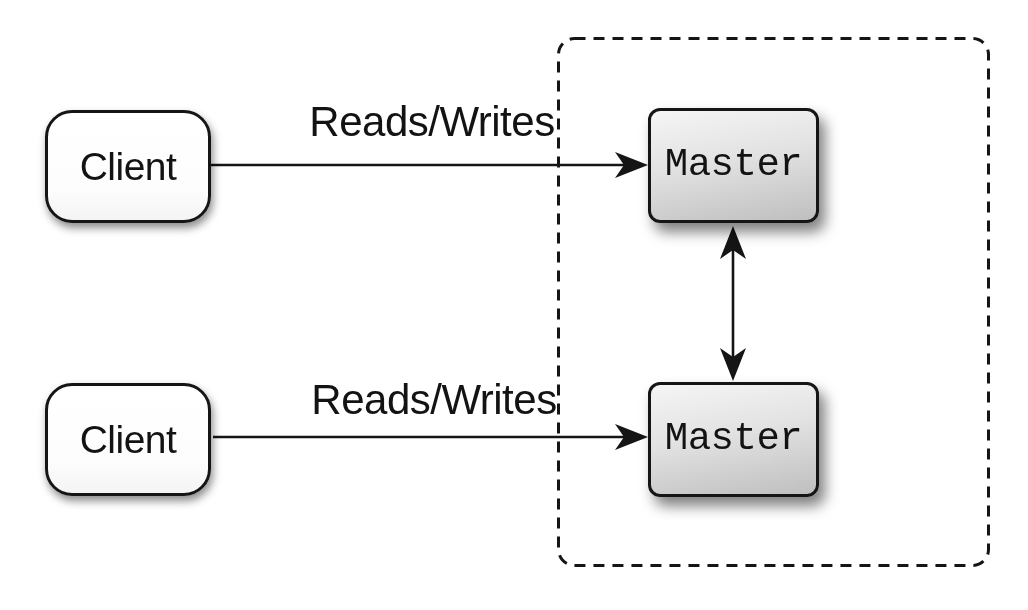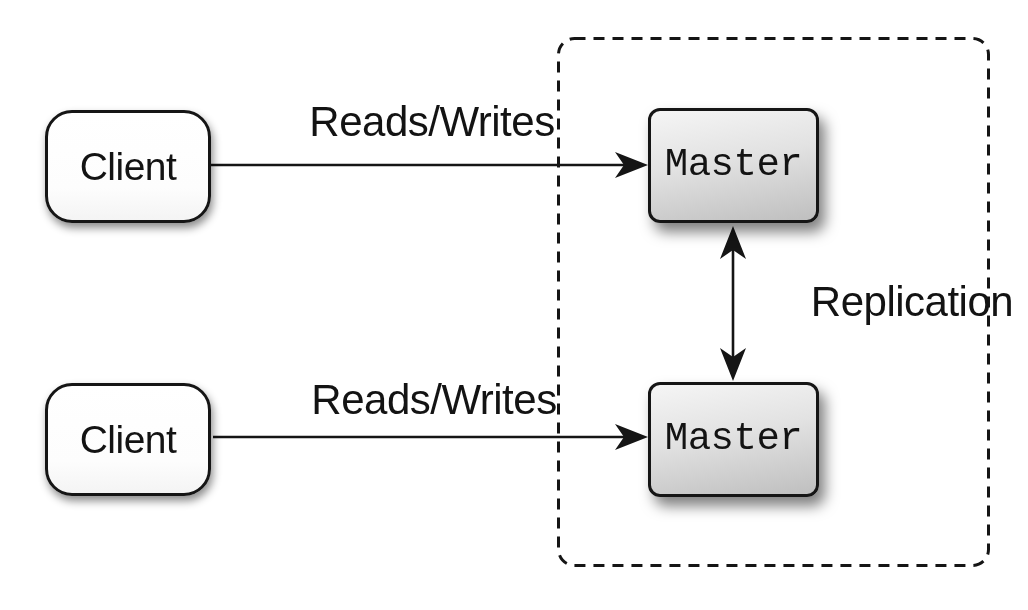--- a/index.html
+++ b/index.html
@@ -108,15 +108,14 @@
   </div>
 
   <div class="node master master-2">
     <span>Master</span>
   </div>
 
   <div class="edge-label label-rw-1">Reads/Writes</div>
 
   <div class="edge-label label-rw-2">Reads/Writes</div>
 
-  <div class="edge-label label-repl">Replication</div>
 
 </div>
 
 </body></html>

